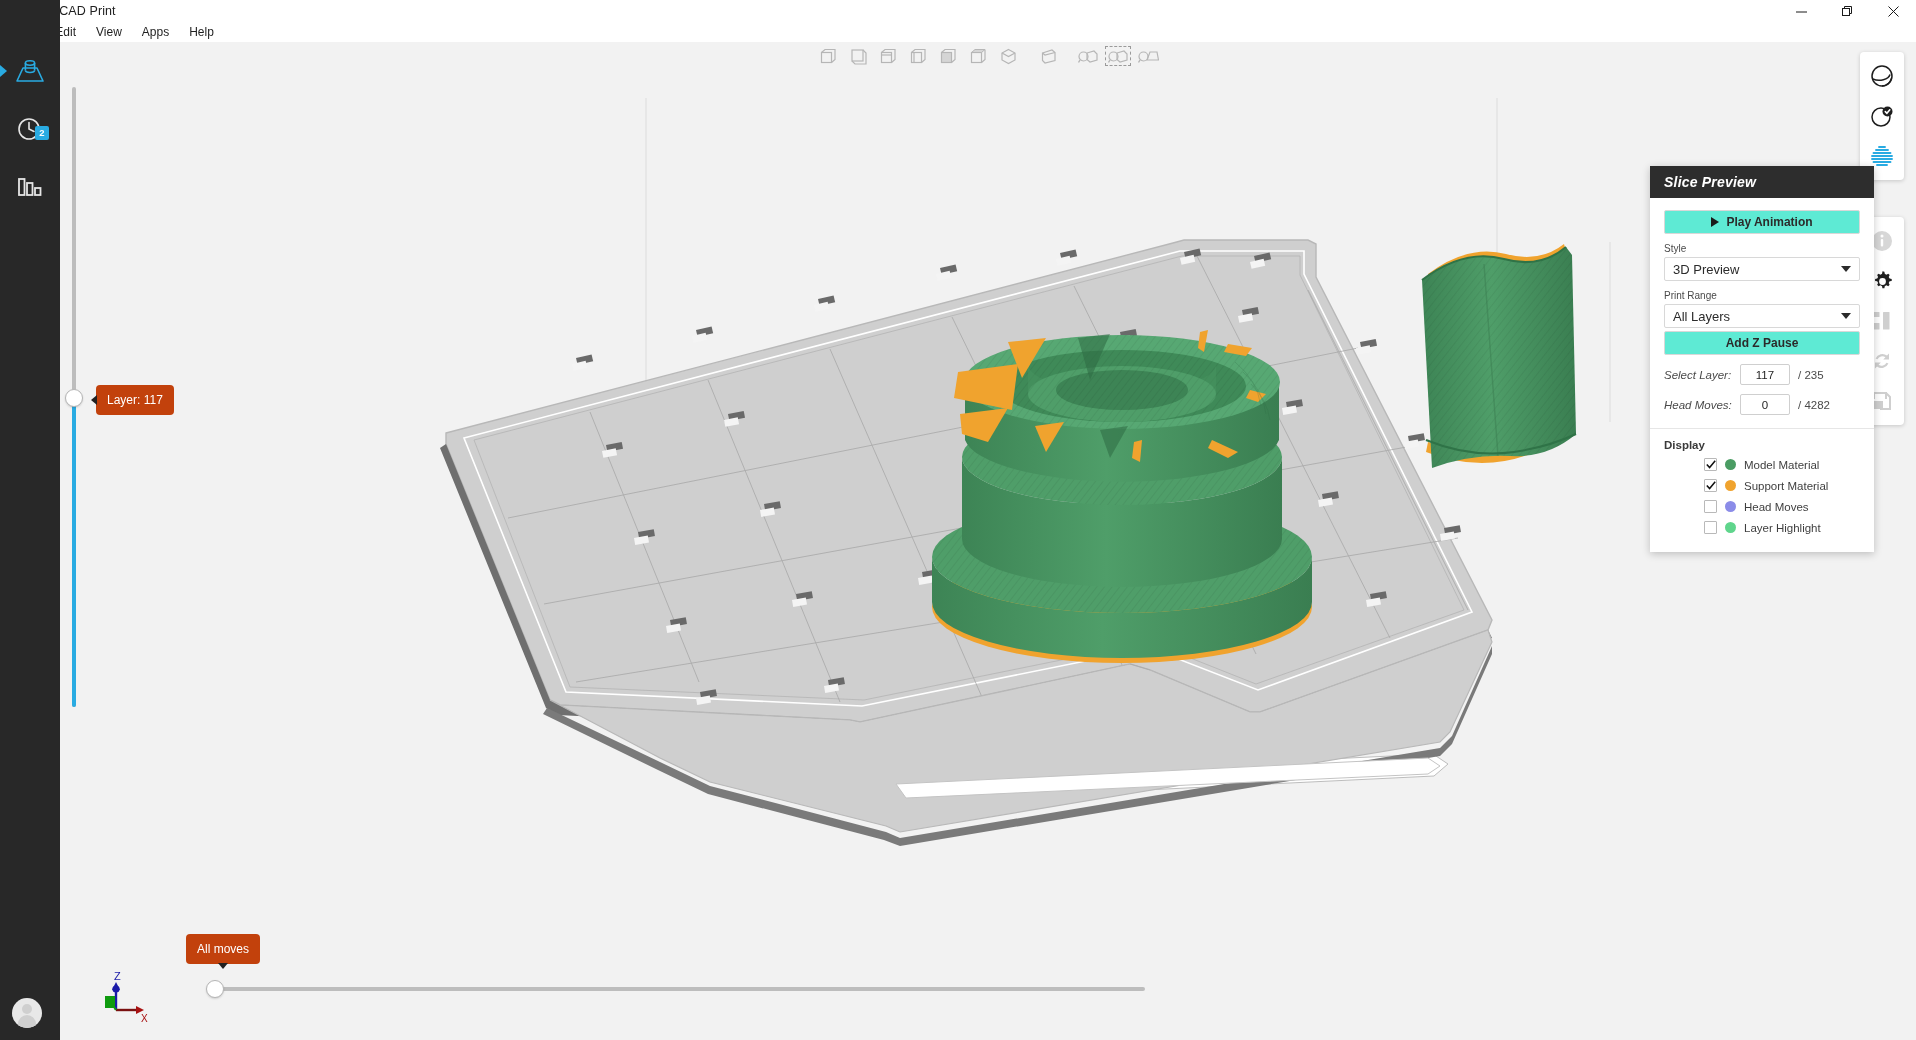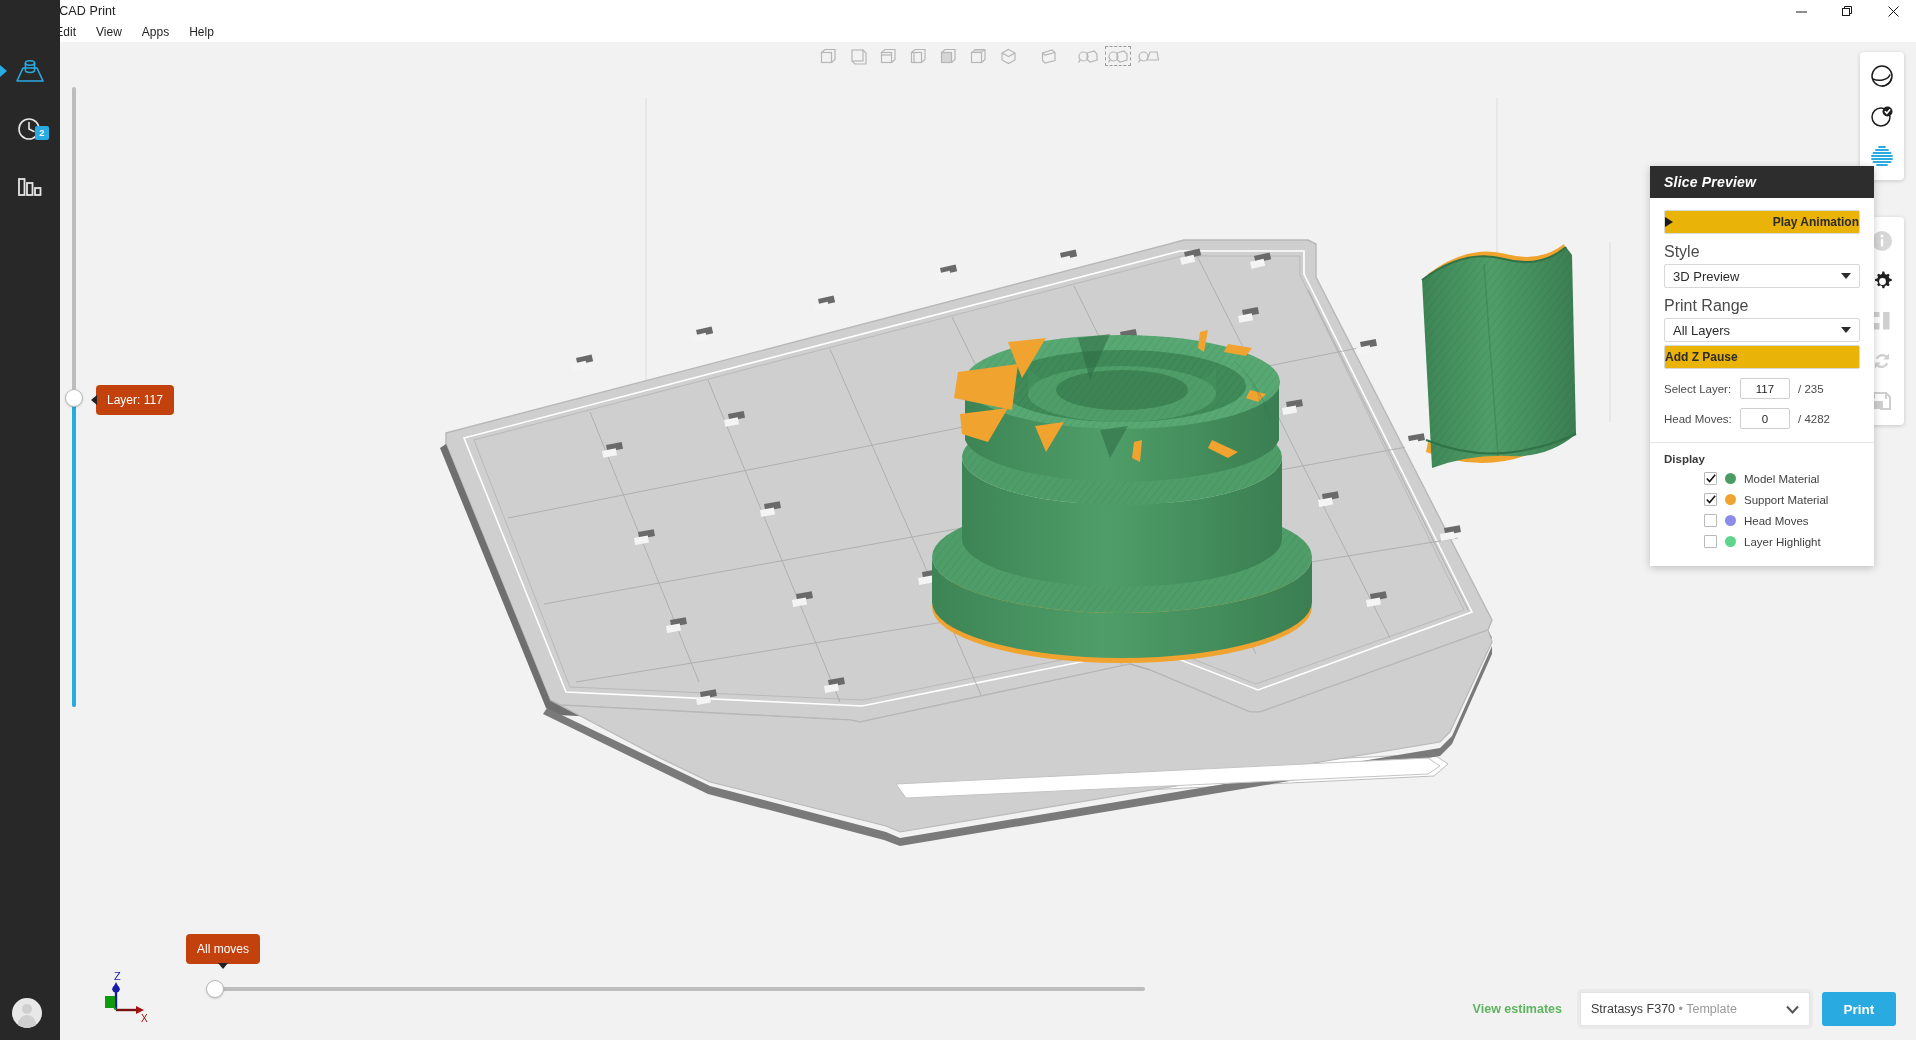--- a/index.html
+++ b/index.html
@@ -138,34 +138,34 @@
   .panel{
     position:absolute;right:42px;top:166px;width:224px;
     background:#fff;box-shadow:0 2px 8px rgba(0,0,0,.22);z-index:20;
   }
   .panel-hd{
     height:32px;background:#2d2d2d;color:#fff;display:flex;align-items:center;
     padding-left:14px;font-size:14px;font-weight:bold;font-style:italic;letter-spacing:.2px;
   }
   .panel-body{padding:12px 14px 10px 14px;}
   .pbtn{
-    width:100%;height:24px;border:1px solid #d8d8d8;border-radius:2px;background:#eab308;
-    display:flex;align-items:center;justify-content:space-between;font-size:12px;color:#2b2b2b;
+    width:100%;height:24px;border:1px solid #d8d8d8;border-radius:2px;background:#5eead4;
+    display:flex;align-items:center;justify-content:center;font-size:12px;color:#2b2b2b;
     font-weight:bold;gap:7px;
   }
   .play-tri{width:0;height:0;border-left:8px solid #1a1a1a;border-top:5px solid transparent;border-bottom:5px solid transparent;}
-  .plabel{font-size:16px;color:#4a4a4a;margin:9px 0 3px 0;}
+  .plabel{font-size:10px;color:#4a4a4a;margin:9px 0 3px 0;}
   .psel{
     width:100%;height:24px;border:1px solid #d8d8d8;border-radius:2px;background:#fff;
     display:flex;align-items:center;padding:0 8px;font-size:13px;color:#2b2b2b;
   }
   .psel .v{flex:1;}
   .caret{width:0;height:0;border-left:5px solid transparent;border-right:5px solid transparent;border-top:6px solid #2b2b2b;}
   .prow{display:flex;align-items:center;margin-top:9px;font-size:11.5px;color:#4a4a4a;}
-  .prow .lbl{width:76px;}
+  .prow .lbl{width:76px;font-style:italic;}
   .pnum{
     width:50px;height:21px;border:1px solid #cfcfcf;border-radius:2px;background:#fff;
     display:flex;align-items:center;justify-content:center;font-size:11.5px;color:#1f1f1f;
   }
   .ptot{margin-left:8px;color:#4a4a4a;font-size:11.5px;}
   .psep{height:1px;background:#e6e6e6;margin:13px -14px 0 -14px;}
   .dtitle{font-size:11.5px;color:#3a3a3a;font-weight:bold;margin:10px 0 7px 0;}
   .drow{display:flex;align-items:center;margin-bottom:8px;margin-left:40px;}
   .chk{
     width:13px;height:13px;border:1px solid #b9b9b9;background:#fff;border-radius:1px;
@@ -629,32 +629,20 @@
       <polygon points="26,14 22,22 30,22" fill="#1a1aa8"></polygon>
       <circle cx="26" cy="21" r="3.6" fill="#1a1aa8"></circle>
       <line x1="26" y1="42" x2="49" y2="42" stroke="#7a1111" stroke-width="2.4"></line>
       <polygon points="54,42 46,38 46,46" fill="#a81111"></polygon>
       <text x="51" y="54" font-size="10" fill="#a81111" font-family="Liberation Sans, sans-serif">X</text>
       <line x1="26" y1="42" x2="18" y2="30" stroke="#0f9b0f" stroke-width="2"></line>
       <rect x="15" y="28" width="10" height="12" fill="#0f9b0f"></rect>
     </svg>
   </div>
 
-  <div class="bottombar">
-    <div class="view-est">View estimates</div>
-    <div class="printer-sel">
-      <div class="ps-text">
-        <span>Stratasys F370</span><span class="dim"> • </span><span class="dim">Template</span>
-      </div>
-      <svg width="13" height="9" viewBox="0 0 13 9">
-        <polyline points="1,1.5 6.5,7.5 12,1.5" fill="none" stroke="#555" stroke-width="2"></polyline>
-      </svg>
-    </div>
-    <div class="print-btn">Print</div>
-  </div>
 
 </div>
 
 <div class="panel">
   <div class="panel-hd">Slice Preview</div>
   <div class="panel-body">
 
     <div class="pbtn">
       <span class="play-tri"></span>
       <span>Play Animation</span>

